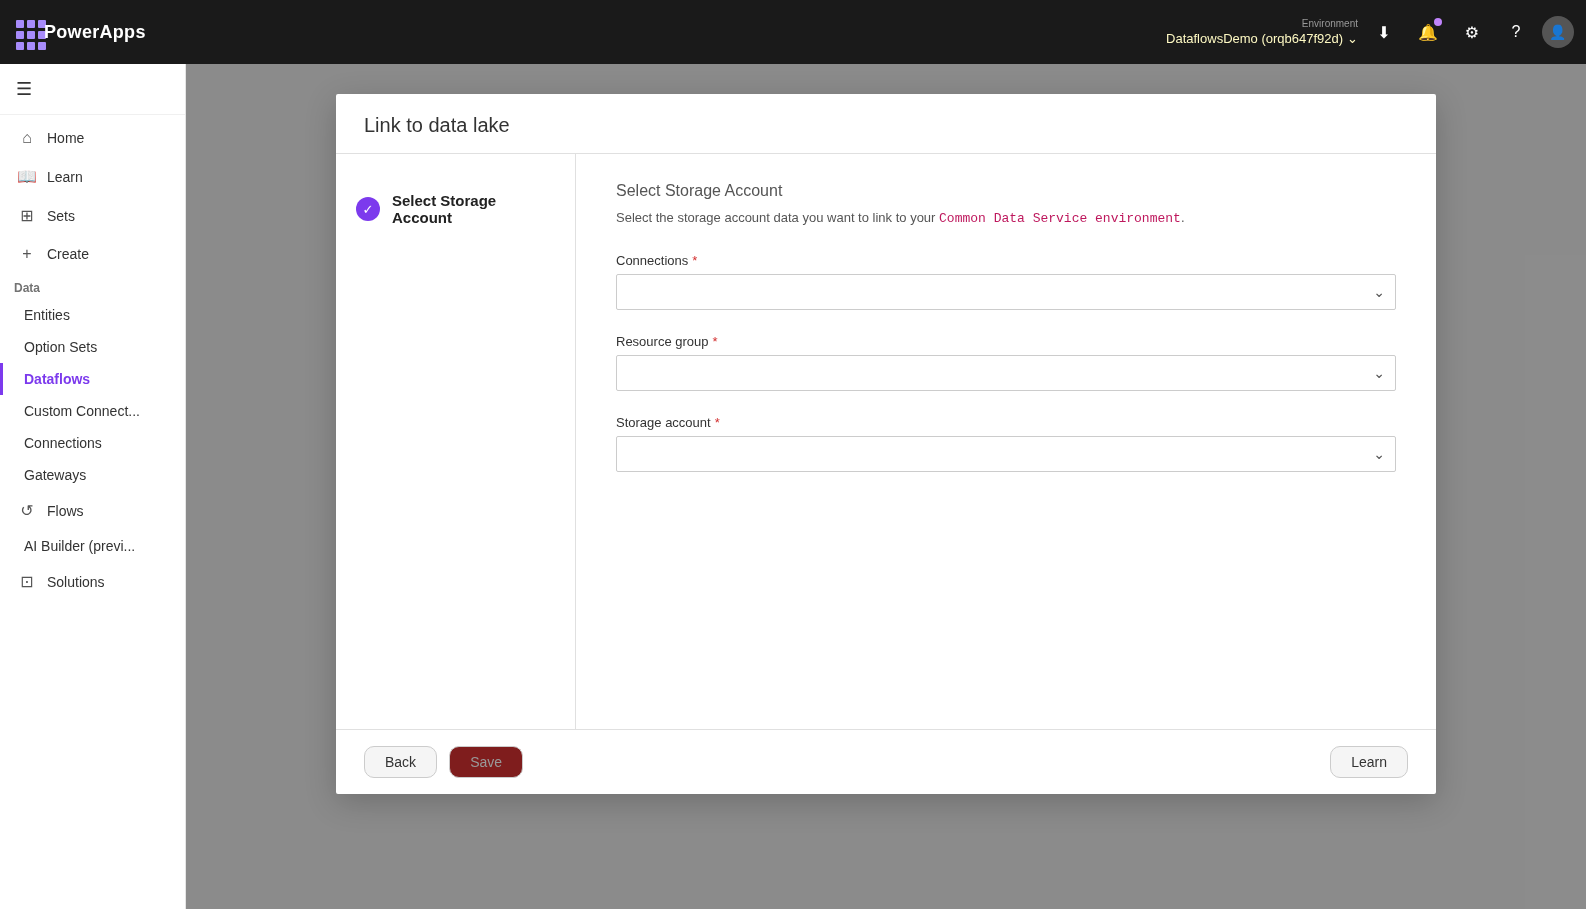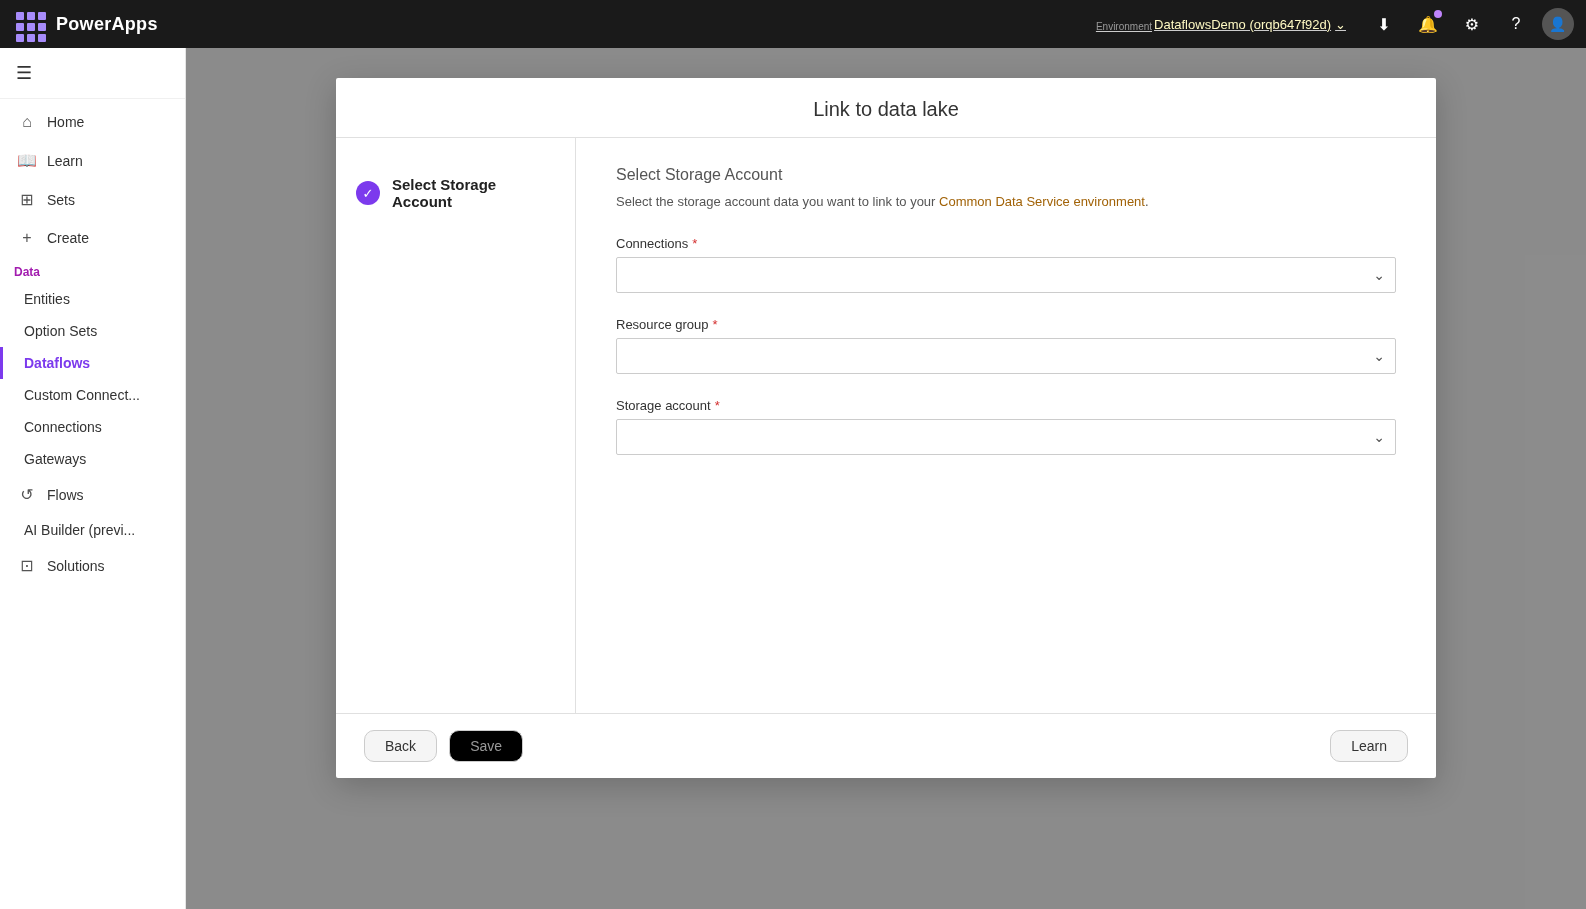--- a/index.html
+++ b/index.html
@@ -1,43 +1,42 @@
 <!DOCTYPE html>
 <html><head>
   <meta charset="utf-8">
   <style>
     * { box-sizing: border-box; margin: 0; padding: 0; }
     body { font-family: 'Segoe UI', sans-serif; background: #c8c8c8; width: 1586px; height: 909px; overflow: hidden; display: flex; flex-direction: column; }
 
     
     .topbar {
       background: #1a1a1a;
-      height: 48px;
+      height: 64px;
       display: flex;
       align-items: center;
       padding: 0 12px;
       flex-shrink: 0;
-      gap: 12px;
     }
     .topbar-waffle {
       width: 32px; height: 32px;
       display: grid; grid-template-columns: repeat(3,8px); grid-gap: 3px;
       padding: 4px;
       cursor: pointer;
     }
     .topbar-waffle span {
       background: #a78bfa; display: block; width: 8px; height: 8px; border-radius: 1px;
     }
     .topbar-logo {
       color: #fff; font-size: 18px; font-weight: 600; letter-spacing: 0.3px;
     }
     .topbar-spacer { flex: 1; }
     .topbar-env {
       color: #ccc; font-size: 12px; text-align: right; cursor: pointer;
-      display: flex; flex-direction: row; align-items: flex-end; gap: 2px; text-decoration: underline;
+      display: flex; flex-direction: column; align-items: flex-end; gap: 2px;
     }
     .topbar-env .env-label { font-size: 10px; color: #999; }
     .topbar-env .env-name { font-size: 13px; color: #fef9c3; display: flex; align-items: center; gap: 4px; }
     .topbar-icons {
       display: flex; align-items: center; gap: 8px; margin-left: 8px;
     }
     .topbar-icon-btn {
       width: 36px; height: 36px; border-radius: 50%;
       display: flex; align-items: center; justify-content: center;
       color: #fff; font-size: 16px; cursor: pointer; position: relative;
@@ -71,21 +70,21 @@
     }
     .hamburger { font-size: 18px; color: #333; cursor: pointer; padding: 4px; }
     .sidebar-nav { padding: 4px 0; }
     .nav-item {
       display: flex; align-items: center; gap: 10px;
       padding: 10px 14px; cursor: pointer; font-size: 14px; color: #333;
       border-left: 3px solid transparent;
     }
     .nav-item-icon { font-size: 16px; color: #555; width: 20px; text-align: center; }
     .nav-section-label {
-      padding: 8px 14px 4px; font-size: 12px; color: #a21caf; font-weight: 600;
+      padding: 8px 14px 4px; font-size: 12px; color: #737373; font-weight: 600;
       text-transform: none; cursor: pointer;
     }
     .nav-sub-item {
       padding: 8px 14px 8px 24px; font-size: 14px; color: #333; cursor: pointer;
     }
     .nav-sub-item.active { color: #7c3aed; font-weight: 600; border-left: 3px solid #7c3aed; padding-left: 21px; }
 
     
     .content-area {
       flex: 1; background: #c8c8c8; position: relative; overflow: hidden;
@@ -99,21 +98,20 @@
       padding-top: 30px;
     }
     .modal {
       background: #fff; width: 1100px; min-height: 700px;
       border-radius: 2px; box-shadow: 0 8px 32px rgba(0,0,0,0.2);
       display: flex; flex-direction: column;
     }
     .modal-header {
       padding: 20px 28px 16px;
       border-bottom: 1px solid #e0e0e0;
-      text-align: center;
     }
     .modal-title {
       font-size: 20px; font-weight: 400; color: #333;
     }
     .modal-body {
       display: flex; flex: 1;
     }
     .modal-steps {
       width: 240px; flex-shrink: 0;
       padding: 28px 20px;
@@ -134,21 +132,21 @@
     }
     .modal-form {
       flex: 1; padding: 28px 40px;
     }
     .form-section-title {
       font-size: 16px; color: #555; margin-bottom: 8px;
     }
     .form-description {
       font-size: 13px; color: #555; margin-bottom: 24px; line-height: 1.5;
     }
-    .form-description a { color: #a16207; text-decoration: none; }
+    .form-description a { color: #be185d; text-decoration: none; font-family: Liberation Mono, monospace; }
     .form-group {
       margin-bottom: 24px;
     }
     .form-label {
       font-size: 13px; color: #333; margin-bottom: 6px; display: flex; align-items: center; gap: 4px;
     }
     .required { color: #d32f2f; }
     .form-select {
       width: 100%; height: 36px; border: 1px solid #ccc; border-radius: 2px;
       background: #fff; padding: 0 10px;
@@ -160,21 +158,21 @@
     
     .modal-footer {
       padding: 16px 28px;
       border-top: 1px solid #e0e0e0;
       display: flex; align-items: center; gap: 12px;
     }
     .btn {
       padding: 7px 20px; font-size: 14px; border-radius: 10px; cursor: pointer;
       border: 1px solid #ccc; background: #f5f5f5; color: #333;
     }
-    .btn-primary { background: #000000; color: #999; border-color: #ccc; cursor: not-allowed; }
+    .btn-primary { background: #7f1d1d; color: #999; border-color: #ccc; cursor: not-allowed; }
     .btn-spacer { flex: 1; }
     .btn-cancel { background: #f5f5f5; color: #333; border-color: #ccc; }
   </style>
 </head>
 <body>
 
 <div class="topbar">
   <div class="topbar-waffle">
     <span></span>
       <span></span>

